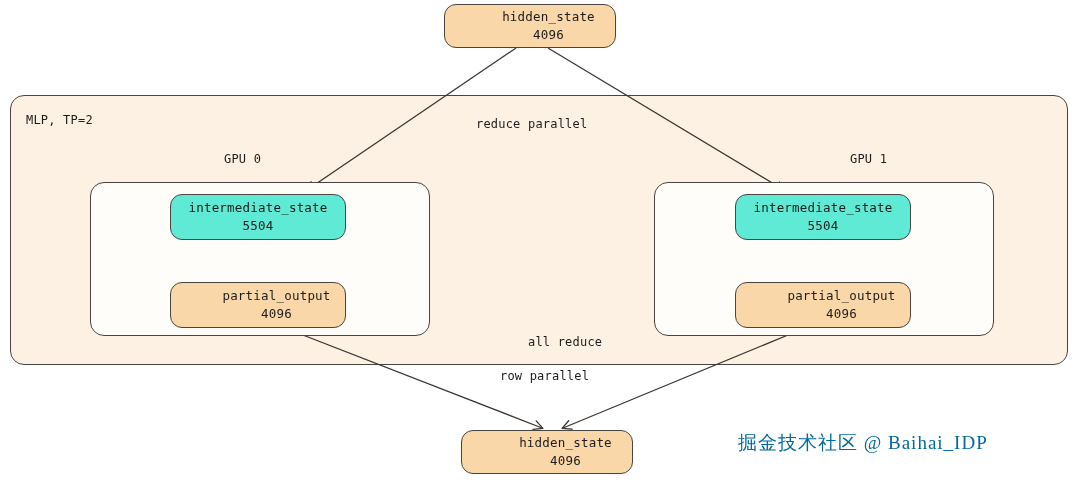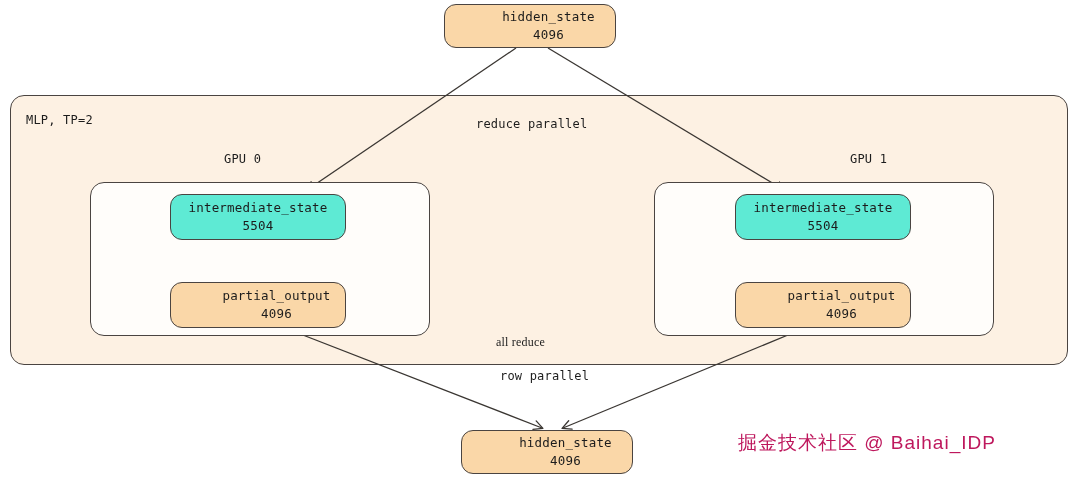--- a/index.html
+++ b/index.html
@@ -76,23 +76,23 @@
     letter-spacing: .2px;
     white-space: pre;
     z-index: 3;
   }
 
   
   #watermark {
     position: absolute;
     left: 738px;
     top: 430px;
-    font-family: Liberation Sans, sans-serif;
+    font-family: Liberation Serif, serif;
     font-size: 19px;
-    color: #be185d;
+    color: #0369a1;
     letter-spacing: 1px;
     white-space: nowrap;
     z-index: 4;
   }
 </style>
 </head>
 <body>
 
 <div id="canvas">
 
@@ -120,21 +120,21 @@
     <span class="title">hidden_state</span>
     <span class="value">4096</span>
   </div>
 
   <div class="container" id="mlp-container" style="left:10px; top:95px; width:1058px; height:270px;"></div>
 
   <span class="label" style="left:26px; top:113px;">MLP, TP=2</span>
 
   <span class="label" style="left:476px; top:117px;">reduce parallel</span>
 
-  <span class="label" style="left:496px; top:335px;font-family:Liberation Serif, serif;">all reduce</span>
+  <span class="label" style="left:528px; top:335px;">all reduce</span>
 
   <span class="label" style="left:500px; top:369px;">row parallel</span>
 
   <span class="label" style="left:224px; top:152px;">GPU 0</span>
 
   <div class="container gpu-box" id="gpu-0-box" style="left:90px; top:182px; width:340px; height:154px;"></div>
 
   <div class="node dark" style="left:170px; top:194px; width:176px; height:46px;">
     <span class="title">intermediate_state</span>
     <span class="value">5504</span>

